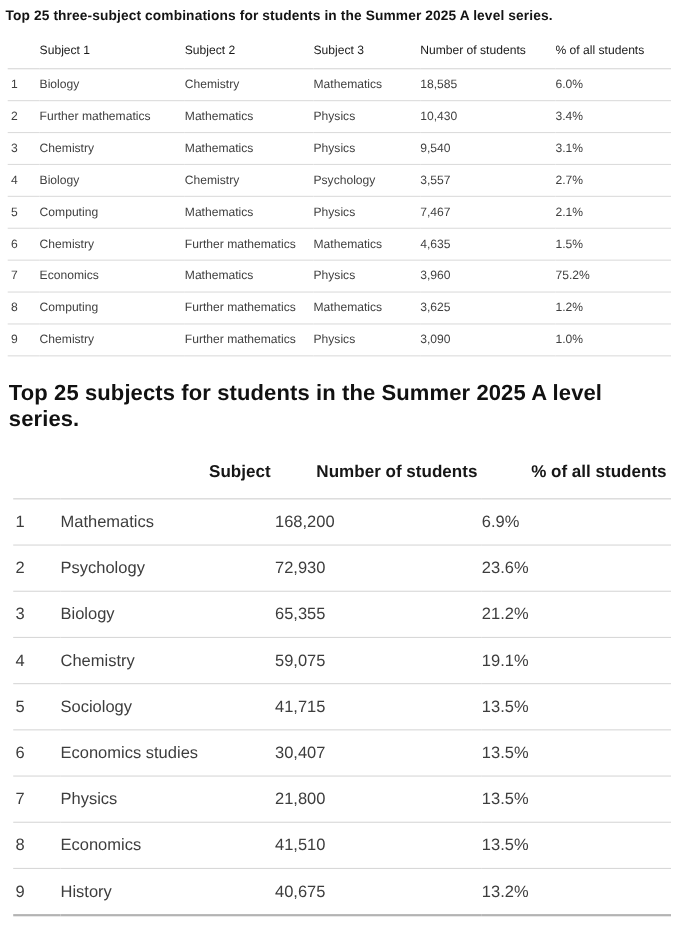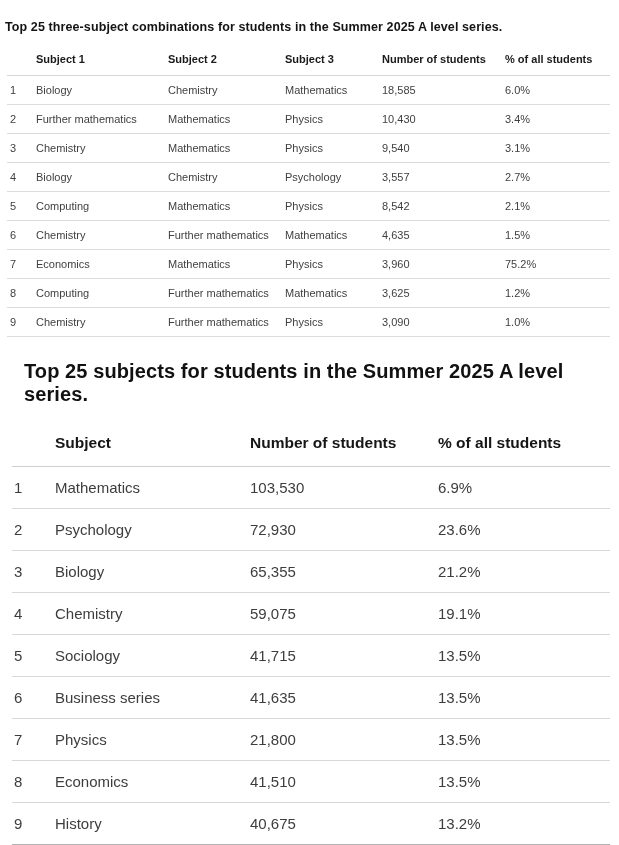--- a/index.html
+++ b/index.html
@@ -13,34 +13,34 @@
     height: 845px;
     background: #ffffff;
     overflow: hidden;
   }
 
   
   .t1-title {
     font-size: 12.5px;
     font-weight: bold;
     color: #141414;
-    padding: 20px 6px 0 5px;
+    padding: 7px 6px 0 5px;
     letter-spacing: 0.1px;
   }
   table.t1 {
     border-collapse: collapse;
     table-layout: fixed;
     width: 603px;
     margin: 9px 0 0 7px;
     font-size: 11px;
     color: #3f3f3f;
   }
   table.t1 th {
     text-align: left;
-    font-weight: bold;
+    font-weight: normal;
     color: #1a1a1a;
     font-size: 11px;
     padding: 10px 4px 10px 0;
     border-bottom: 1px solid #d6d6d6;
   }
   table.t1 td {
     padding: 8px 4px 8px 0;
     border-bottom: 1px solid #dcdcdc;
     white-space: nowrap;
     overflow: hidden;
@@ -51,34 +51,34 @@
   table.t1 .c-s3   { width: 97px; }
   table.t1 .c-num  { width: 123px; }
   table.t1 .c-pct  { width: 105px; }
   table.t1 td.rank { padding-left: 3px; }
 
   
   .t2-title {
     font-size: 20px;
     font-weight: bold;
     color: #111111;
-    padding: 23px 6px 0 24px;
+    padding: 23px 6px 0 8px;
     letter-spacing: 0.1px;
   }
   table.t2 {
     border-collapse: collapse;
     table-layout: fixed;
     width: 598px;
     margin: 16px 0 0 12px;
     font-size: 15px;
     color: #3d3d3d;
     border-bottom: 2px solid #b3b3b3;
   }
   table.t2 th {
-    text-align: left;
+    text-align: right;
     font-weight: bold;
     color: #161616;
     font-size: 15.5px;
     padding: 12px 4px 14px 0;
     border-bottom: 1px solid #cfcfcf;
   }
   table.t2 td {
     padding: 12px 4px 12px 0;
     border-bottom: 1px solid #d8d8d8;
     white-space: nowrap;
@@ -147,21 +147,21 @@
         <td>Chemistry</td>
         <td>Psychology</td>
         <td>3,557</td>
         <td>2.7%</td>
       </tr>
       <tr>
         <td class="rank">5</td>
         <td>Computing</td>
         <td>Mathematics</td>
         <td>Physics</td>
-        <td>8,542</td>
+        <td>7,467</td>
         <td>2.1%</td>
       </tr>
       <tr>
         <td class="rank">6</td>
         <td>Chemistry</td>
         <td>Further mathematics</td>
         <td>Mathematics</td>
         <td>4,635</td>
         <td>1.5%</td>
       </tr>
@@ -206,21 +206,21 @@
         <th></th>
         <th>Subject</th>
         <th>Number of students</th>
         <th>% of all students</th>
       </tr>
     </thead>
     <tbody>
       <tr>
         <td class="rank">1</td>
         <td>Mathematics</td>
-        <td>103,530</td>
+        <td>168,200</td>
         <td>6.9%</td>
       </tr>
       <tr>
         <td class="rank">2</td>
         <td>Psychology</td>
         <td>72,930</td>
         <td>23.6%</td>
       </tr>
       <tr>
         <td class="rank">3</td>
@@ -235,22 +235,22 @@
         <td>19.1%</td>
       </tr>
       <tr>
         <td class="rank">5</td>
         <td>Sociology</td>
         <td>41,715</td>
         <td>13.5%</td>
       </tr>
       <tr>
         <td class="rank">6</td>
-        <td>Business series</td>
-        <td>41,635</td>
+        <td>Economics studies</td>
+        <td>30,407</td>
         <td>13.5%</td>
       </tr>
       <tr>
         <td class="rank">7</td>
         <td>Physics</td>
         <td>21,800</td>
         <td>13.5%</td>
       </tr>
       <tr>
         <td class="rank">8</td>

